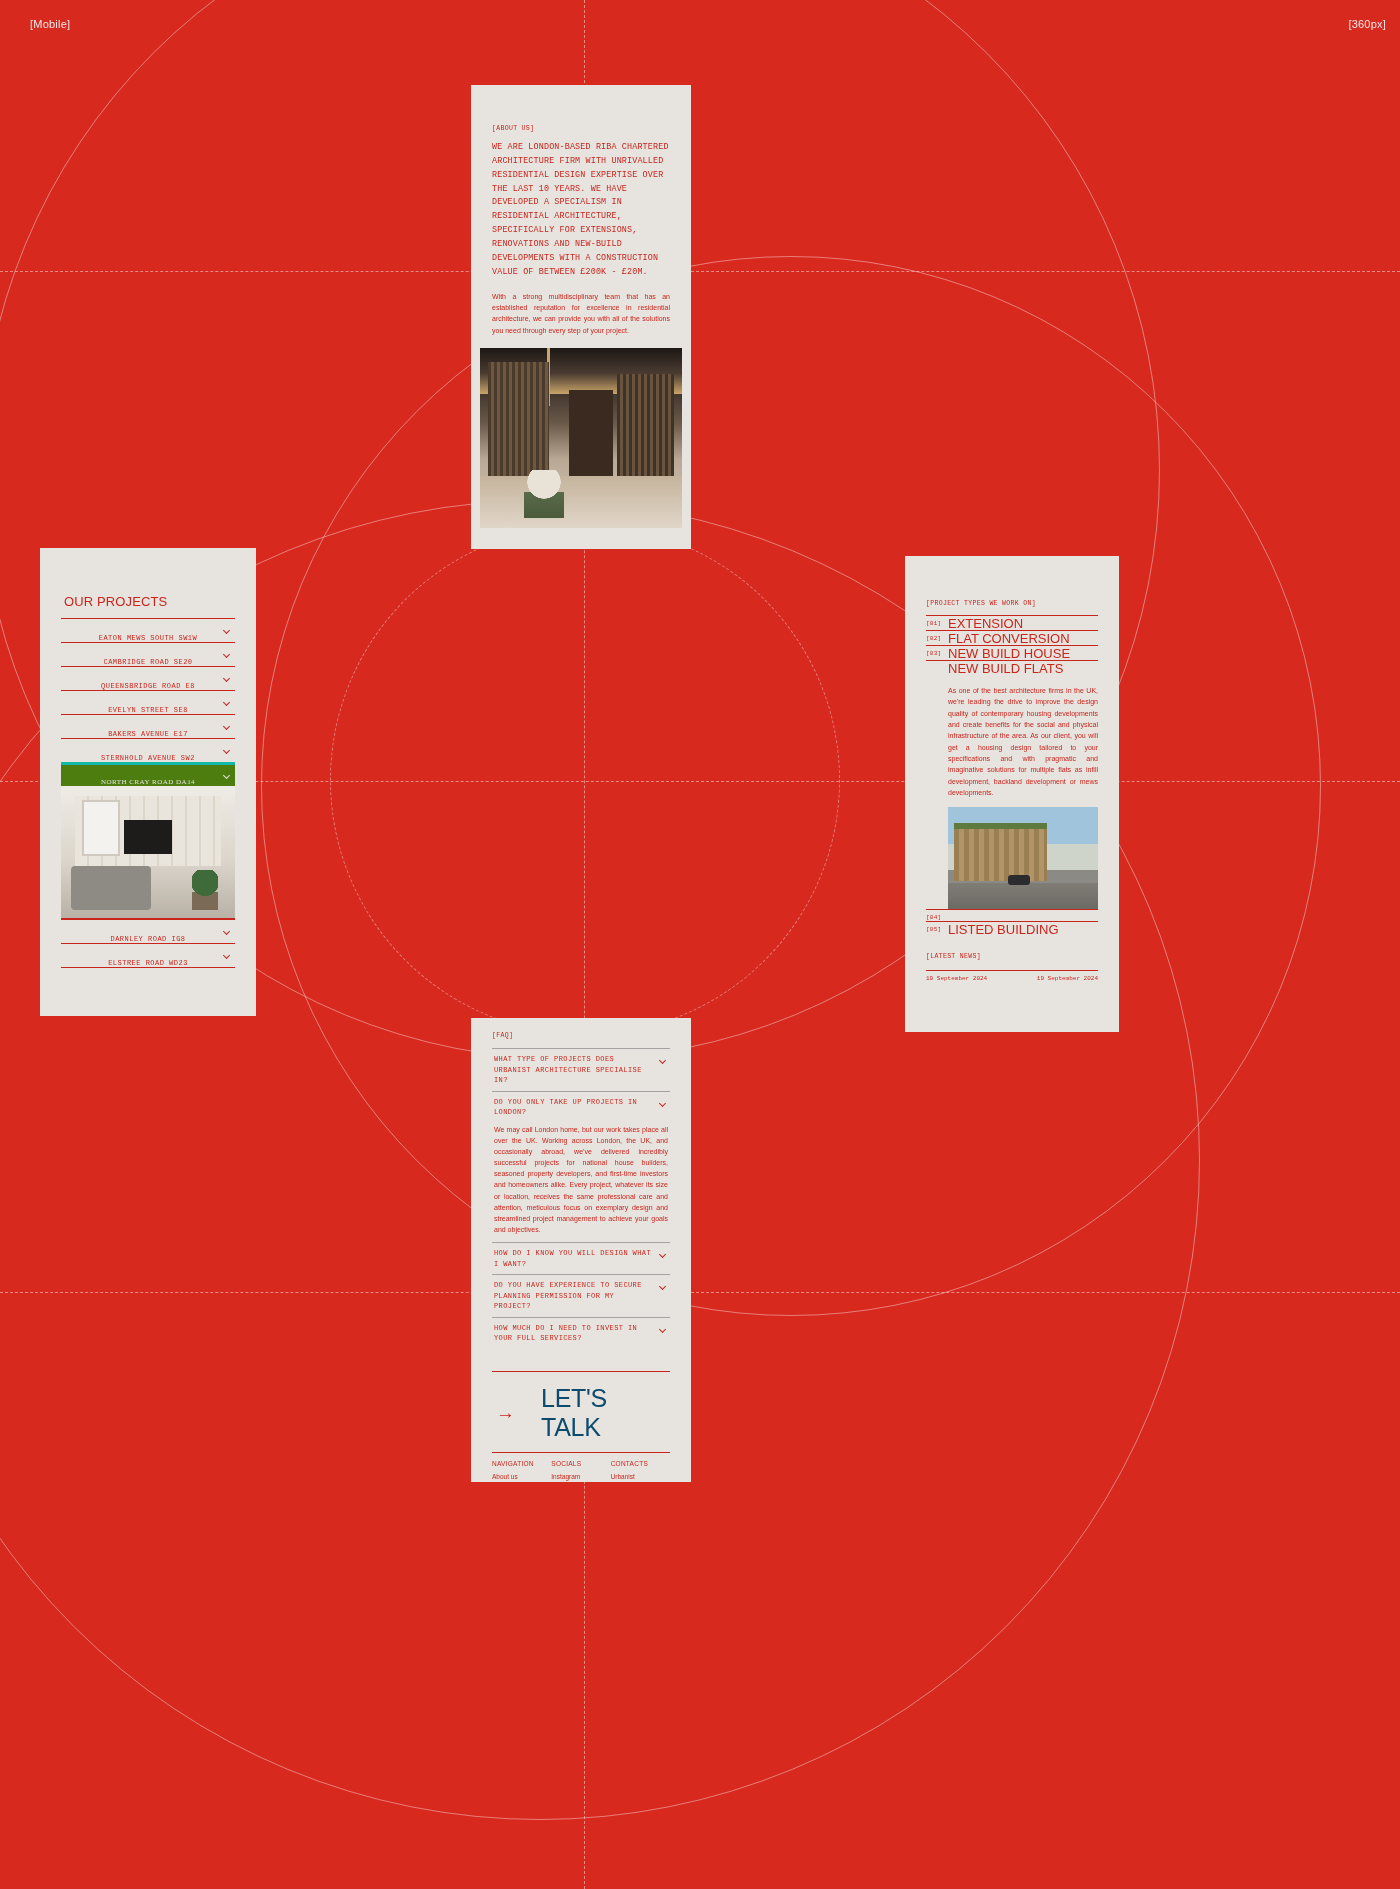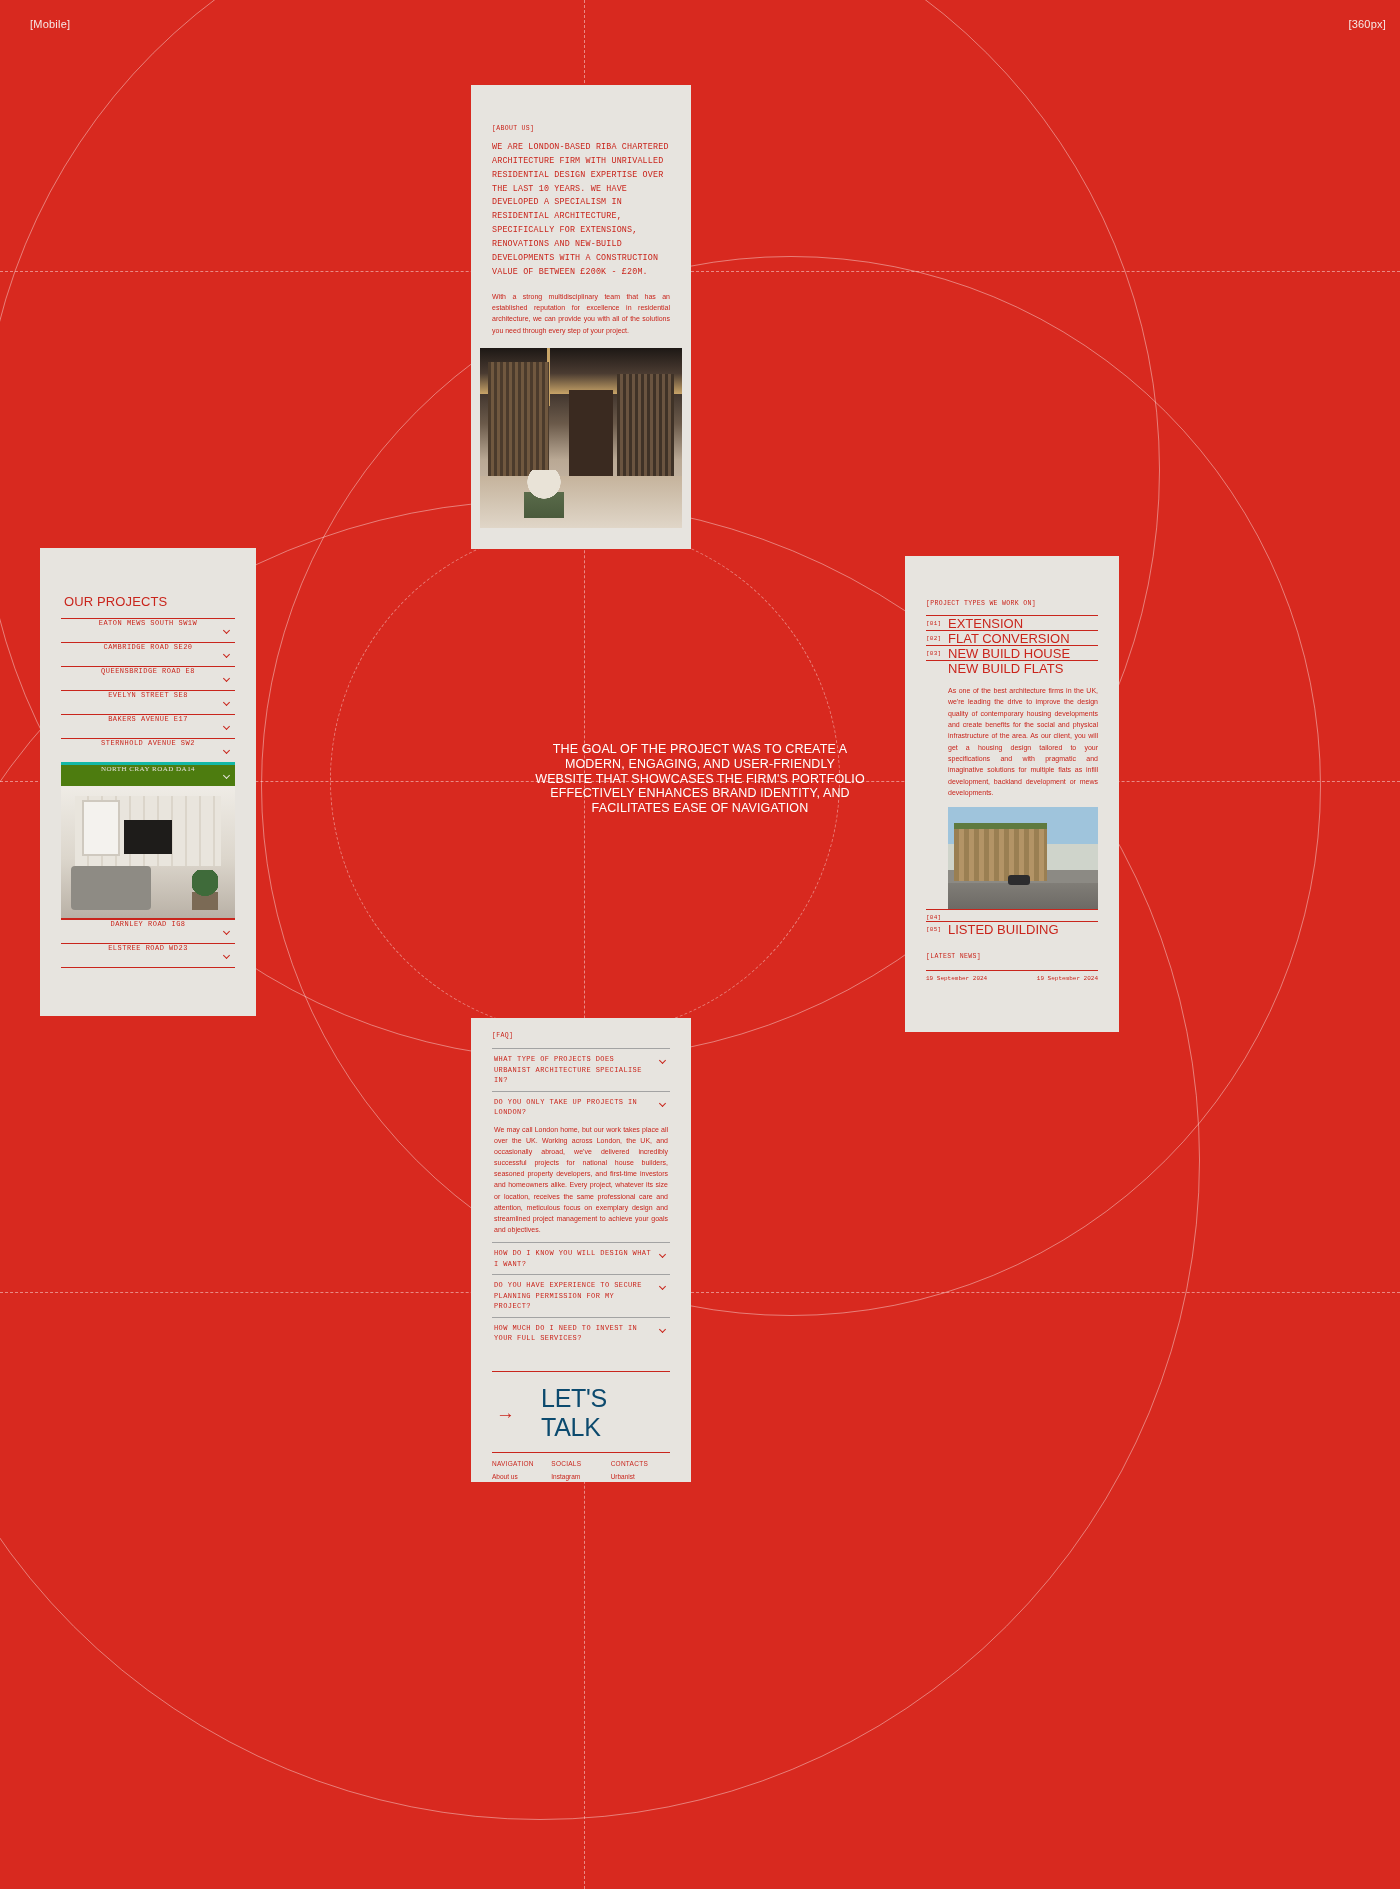--- a/index.html
+++ b/index.html
@@ -131,21 +131,21 @@
     left: 40px; top: 548px;
     width: 216px; height: 468px;
   }
   .proj-title {
     font-size: 13px; color: #c9251c; letter-spacing: .01em;
     margin-top: 46px; margin-bottom: 9px; padding-left: 3px;
   }
   .proj-row {
     border-top: 1px solid #c9251c;
     height: 24px;
-    display: flex; align-items: flex-start; justify-content: center;
+    display: flex; align-items: flex-end; justify-content: center;
     position: relative;
     font-size: 7px; letter-spacing: .07em; color: #c9251c;
   }
   .proj-row .chev {
     position: absolute; right: 6px; top: 50%;
     width: 5px; height: 5px;
     border-right: 1px solid #c9251c; border-bottom: 1px solid #c9251c;
     transform: translateY(-60%) rotate(45deg);
   }
   .proj-row.active {
@@ -300,21 +300,20 @@
   <div class="guide-v" style="left:584px;"></div>
 
   <div class="circle" style="left:-20px; top:-120px; width:1180px; height:1180px;"></div>
   <div class="circle" style="left:261px; top:256px; width:1060px; height:1060px;"></div>
   <div class="circle" style="left:-120px; top:500px; width:1320px; height:1320px;"></div>
   <div class="circle dashed" style="left:330px; top:525px; width:510px; height:510px;"></div>
 
   <div class="corner-label left">[Mobile]</div>
   <div class="corner-label right">[360px]</div>
 
-  <div class="center-caption">THE GOAL OF THE PROJECT WAS TO CREATE A MODERN, ENGAGING, AND USER-FRIENDLY WEBSITE THAT SHOWCASES THE FIRM'S PORTFOLIO EFFECTIVELY ENHANCES BRAND IDENTITY, AND FACILITATES EASE OF NAVIGATION</div>
 
   <div class="frame" id="frame-about">
     <div class="pad">
       <div class="about-tag mono">[ABOUT US]</div>
       <div class="about-head mono">WE ARE LONDON-BASED RIBA CHARTERED ARCHITECTURE FIRM WITH UNRIVALLED RESIDENTIAL DESIGN EXPERTISE OVER THE LAST 10 YEARS. WE HAVE DEVELOPED A SPECIALISM IN RESIDENTIAL ARCHITECTURE, SPECIFICALLY FOR EXTENSIONS, RENOVATIONS AND NEW-BUILD DEVELOPMENTS WITH A CONSTRUCTION VALUE OF BETWEEN £200K - £20M.</div>
       <div class="about-body">With a strong multidisciplinary team that has an established reputation for excellence in residential architecture, we can provide you with all of the solutions you need through every step of your project.</div>
     </div>
     <div class="about-photo" style="margin:0 9px;">
       <div class="ceil"></div>
       <div class="lamp"></div>

